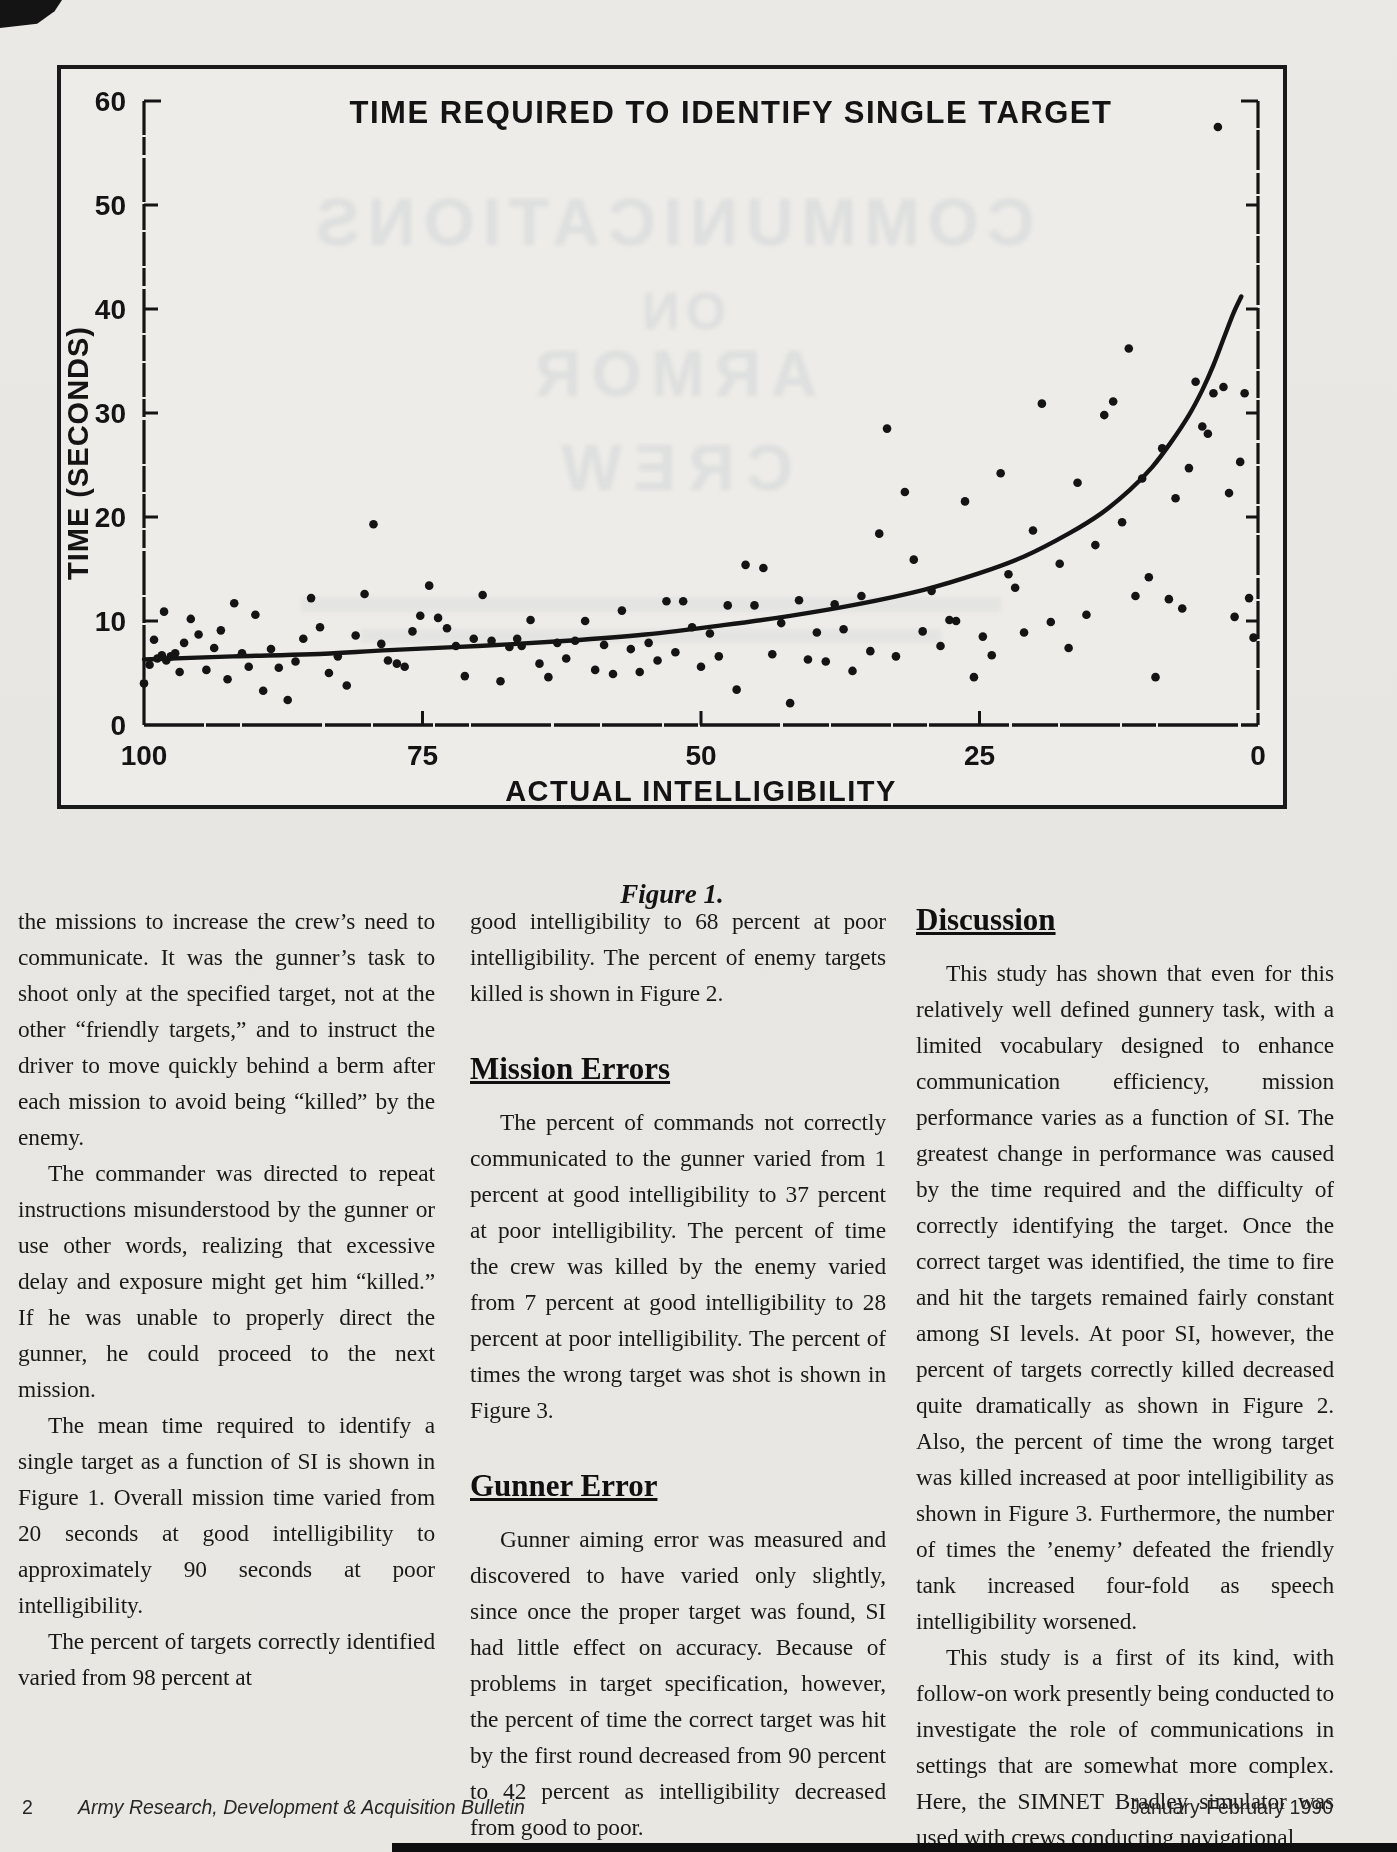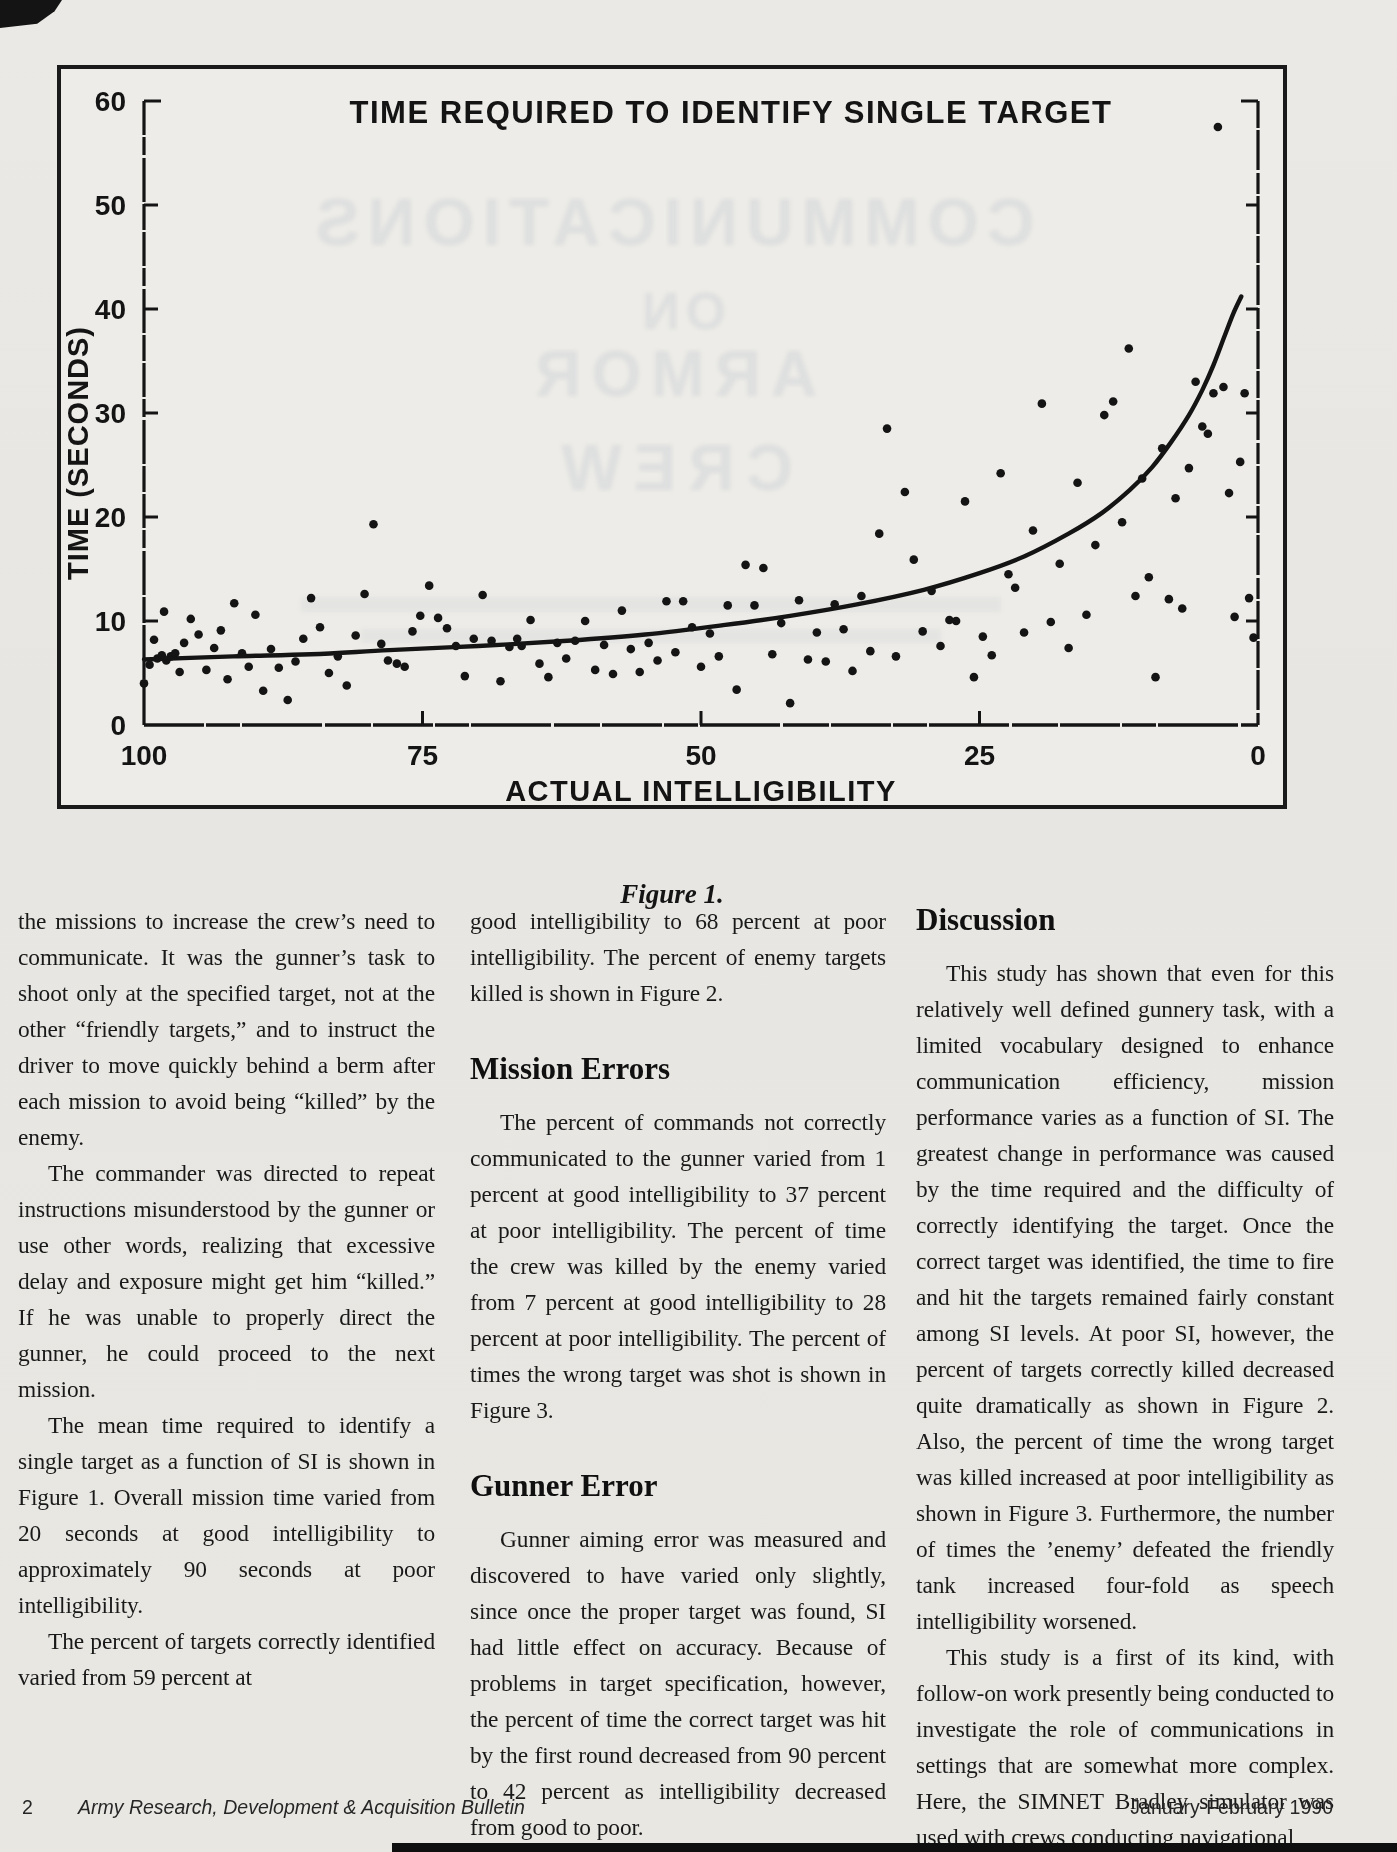--- a/index.html
+++ b/index.html
@@ -22,21 +22,21 @@
                   font-family:"Liberation Serif",serif;font-style:italic;font-weight:700;
                   font-size:27px;color:#141414;margin-top:32px;}
   
   .col{position:absolute;top:903px;}
   .col1{left:18px;width:417px;}
   .col2{left:470px;width:416px;}
   .col3{left:916px;width:418px;}
   .para{margin:0;text-align:justify;font-size:23.4px;line-height:36px;
         color:#191919;letter-spacing:-0.1px;}
   .para.indent{text-indent:30px;}
-  .heading{font-size:31px;line-height:33px;font-weight:700;margin:41px 0 19px 0;color:#101010;}
+  .heading{font-size:31px;line-height:33px;font-weight:700;margin:41px 0 19px 0;color:#101010;text-decoration:underline;}
   .col > :first-child{margin-top:0;}
   
   .footer{position:absolute;left:0;top:1796px;width:1397px;height:30px;
           font-family:"Liberation Sans",sans-serif;font-size:19.5px;color:#262626;}
   .footer .pageno{position:absolute;left:22px;top:0;}
   .footer .left{position:absolute;left:78px;top:0;font-style:italic;}
   .footer .right{position:absolute;right:64px;top:0;}
 </style>
 </head>
 <body>
@@ -232,21 +232,21 @@
         <path d="M83,590.48C97.85333333333334,589.96 144.27,588.2266666666667 172.12,587.36C199.97,586.4933333333333 224.10666666666665,586.3199999999999 250.1,585.28C276.09333333333336,584.24 300.23,582.5066666666667 328.08000000000004,581.12C355.93000000000006,579.7333333333333 387.49333333333334,578.52 417.2,576.96C446.90666666666664,575.4000000000001 478.47,573.6666666666666 506.32,571.76C534.17,569.8533333333334 558.3066666666666,568.12 584.3,565.52C610.2933333333333,562.92 638.1433333333333,559.28 662.28,556.16C686.4166666666666,553.04 706.84,550.2666666666667 729.12,546.8C751.4,543.3333333333333 773.6800000000001,539.6933333333334 795.96,535.36C818.24,531.0266666666666 842.3766666666667,526 862.8,520.8C883.2233333333332,515.5999999999999 901.79,509.70666666666665 918.5,504.15999999999997C935.21,498.6133333333333 948.2066666666666,494.1066666666666 963.06,487.52C977.9133333333333,480.93333333333334 994.6233333333333,471.91999999999996 1007.62,464.64C1020.6166666666667,457.36 1030.8283333333334,451.12 1041.04,443.84000000000003C1051.2516666666666,436.56000000000006 1060.5349999999999,428.58666666666664 1068.8899999999999,420.96C1077.245,413.3333333333333 1084.3003333333334,406.0533333333333 1091.17,398.08C1098.0396666666668,390.1066666666667 1103.981,381.7866666666667 1110.108,373.12C1116.235,364.4533333333333 1122.7333333333333,354.74666666666667 1127.932,346.08C1133.1306666666667,337.4133333333333 1137.2153333333333,329.43999999999994 1141.3,321.11999999999995C1145.3846666666666,312.79999999999995 1148.7266666666667,305.1733333333333 1152.44,296.15999999999997C1156.1533333333334,287.14666666666665 1160.2379999999998,275.7066666666667 1163.58,267.04C1166.922,258.37333333333333 1169.7069999999999,250.74666666666664 1172.492,244.15999999999997C1175.277,237.5733333333333 1178.9903333333332,230.29333333333327 1180.29,227.51999999999992" stroke="#141414" stroke-width="4.4" fill="none" stroke-linecap="round"></path>
       </svg>
   </figure>
 
   <div class="figure-caption">Figure 1.</div>
 
   <div class="col col1" id="col1">
       <p class="para">the missions to increase the crew’s need to communicate. It was the gunner’s task to shoot only at the specified target, not at the other “friendly targets,” and to instruct the driver to move quickly behind a berm after each mission to avoid being “killed” by the enemy.</p>
       <p class="para indent">The commander was directed to repeat instructions misunderstood by the gunner or use other words, realizing that excessive delay and exposure might get him “killed.” If he was unable to properly direct the gunner, he could proceed to the next mission.</p>
       <p class="para indent">The mean time required to identify a single target as a function of SI is shown in Figure 1. Overall mission time varied from 20 seconds at good intelligibility to approximately 90 seconds at poor intelligibility.</p>
-      <p class="para indent">The percent of targets correctly identified varied from 59 percent at</p>
+      <p class="para indent">The percent of targets correctly identified varied from 98 percent at</p>
     </div>
   <div class="col col2" id="col2">
       <p class="para">good intelligibility to 68 percent at poor intelligibility. The percent of enemy targets killed is shown in Figure 2.</p>
       <h3 class="heading">Mission Errors</h3>
       <p class="para indent">The percent of commands not correctly communicated to the gunner varied from 1 percent at good intelligibility to 37 percent at poor intelligibility. The percent of time the crew was killed by the enemy varied from 7 percent at good intelligibility to 28 percent at poor intelligibility. The percent of times the wrong target was shot is shown in Figure 3.</p>
       <h3 class="heading">Gunner Error</h3>
       <p class="para indent">Gunner aiming error was measured and discovered to have varied only slightly, since once the proper target was found, SI had little effect on accuracy. Because of problems in target specification, however, the percent of time the correct target was hit by the first round decreased from 90 percent to 42 percent as intelligibility decreased from good to poor.</p>
     </div>
   <div class="col col3" id="col3">
       <h3 class="heading">Discussion</h3>

